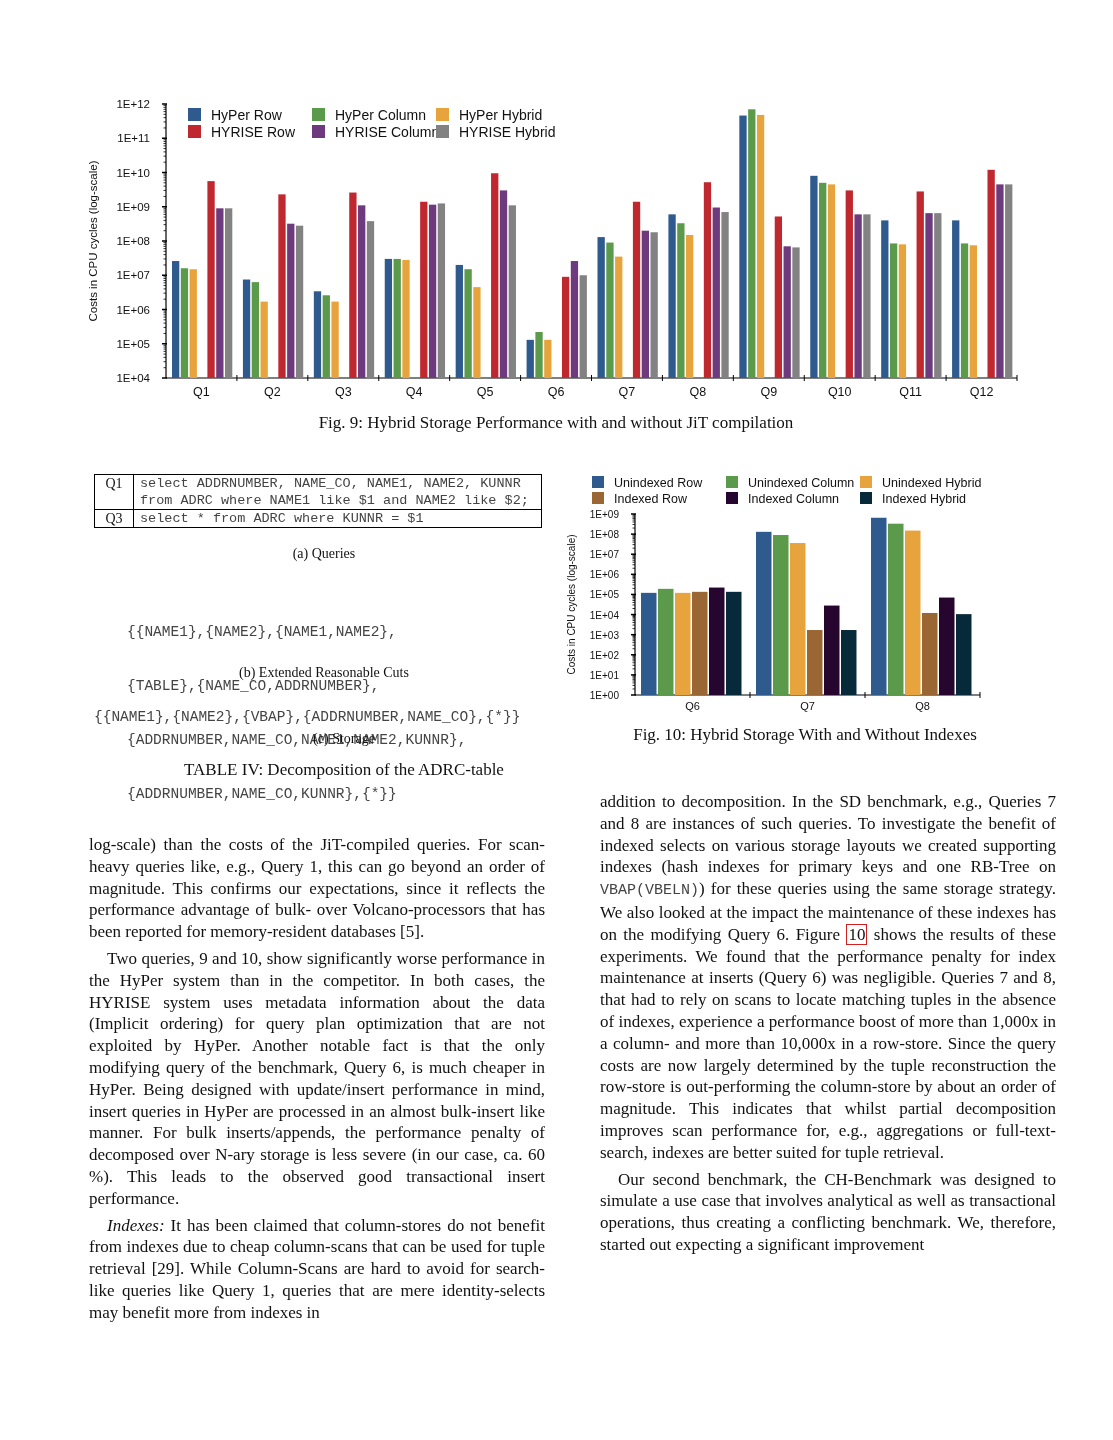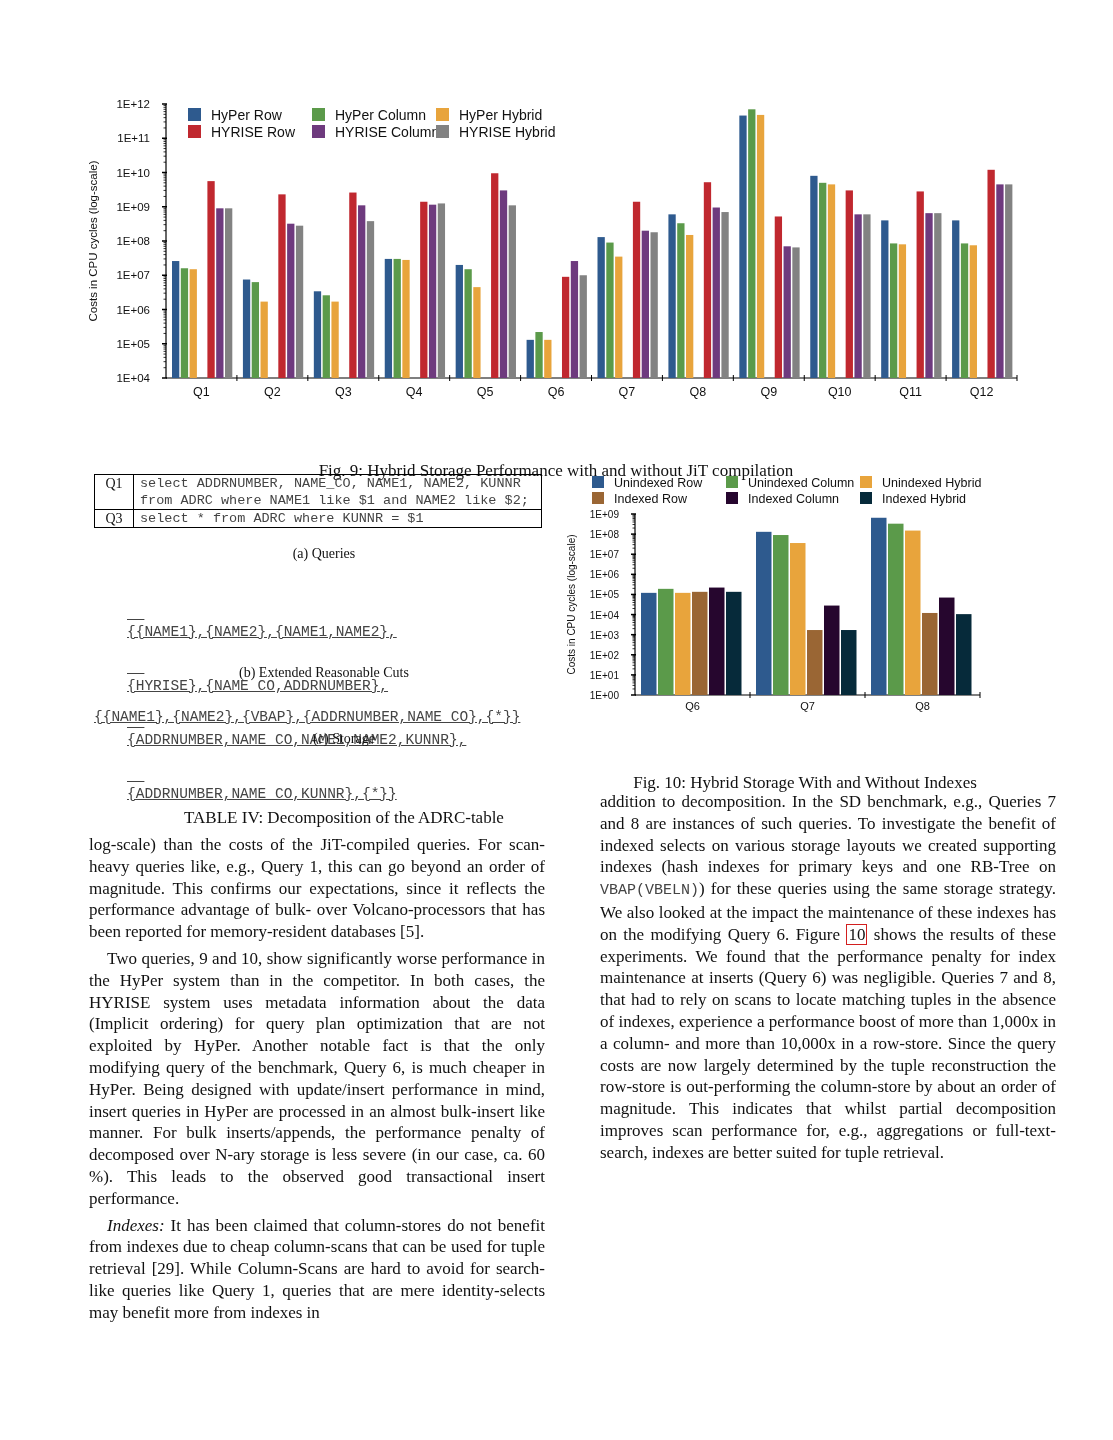--- a/index.html
+++ b/index.html
@@ -1,27 +1,27 @@
 <!DOCTYPE html>
 <html><head>
 <meta charset="utf-8">
 <style>
   html, body { margin: 0; padding: 0; background: #ffffff; }
   body { width: 1113px; height: 1440px; position: relative; overflow: hidden;
          font-family: "Liberation Serif", serif; color: #111; }
   .abs { position: absolute; }
   svg text { font-family: "Liberation Sans", sans-serif; }
-  .caption { font-family: "Liberation Serif", serif; font-size: 17px; text-align: center; margin-top: 48px; }
+  .caption { font-family: "Liberation Serif", serif; font-size: 17px; text-align: center; }
   .subcap { font-family: "Liberation Serif", serif; font-size: 14px; text-align: center; }
   .mono { font-family: "Liberation Mono", monospace; color: #444; }
   table.q { border-collapse: collapse; font-size: 13.5px; }
   table.q td { border: 1px solid #000; vertical-align: top; padding: 0 6px; line-height: 17px; }
   table.q td.id { font-family: "Liberation Serif", serif; font-size: 14px; color:#111; width: 26px; text-align:center; }
   table.q td.sql { font-family: "Liberation Mono", monospace; color:#444; width: 395px; }
-  .cuts { font-size: 14.5px; line-height: 18px; white-space: pre; text-decoration: underline; }
+  .cuts { font-size: 14.5px; line-height: 18px; white-space: pre; }
   .body-text { font-size: 17px; line-height: 21.8px; text-align: justify; }
   .body-text p { margin: 0; }
   .body-text p.indent { text-indent: 18px; }
   .body-text p + p { margin-top: 5px; }
   .ref-box { border: 1.5px solid #d21f1f; padding: 0 1px; }
   .section-head { font-style: italic; font-size: 17px; }
   .code-inline { font-family: "Liberation Mono", monospace; color:#444; font-size: 15px; }
 </style>
 </head>
 <body>
@@ -233,21 +233,21 @@
     <tr>
       <td class="id">Q3</td>
       <td class="sql">select * from ADRC where KUNNR = $1</td>
     </tr>
   </tbody>
     </table>
 </div>
 <div class="abs subcap" style="left:94px; top:546px; width:460px;">(a) Queries</div>
 <div class="abs mono cuts" style="left:127px; top:587px;">
   <div>{{NAME1},{NAME2},{NAME1,NAME2},</div>
-  <div>{HYRISE},{NAME_CO,ADDRNUMBER},</div>
+  <div>{TABLE},{NAME_CO,ADDRNUMBER},</div>
   <div>{ADDRNUMBER,NAME_CO,NAME1,NAME2,KUNNR},</div>
   <div>{ADDRNUMBER,NAME_CO,KUNNR},{*}}</div>
 </div>
 <div class="abs subcap" style="left:94px; top:665px; width:460px;">(b) Extended Reasonable Cuts</div>
 <div class="abs mono cuts" style="left:94px; top:708px;">{{NAME1},{NAME2},{VBAP},{ADDRNUMBER,NAME_CO},{*}}</div>
 <div class="abs subcap" style="left:94px; top:731px; width:500px;">(c) Storage</div>
 <div class="abs caption" style="left:94px; top:760px; width:500px;">TABLE IV: Decomposition of the ADRC-table</div>
 
 <svg class="abs" id="chart2" style="left:560px; top:468px;" width="460" height="250">
     <text x="15" y="136.5" font-size="10" text-anchor="middle" transform="rotate(-90 15 136.5)" fill="#111">Costs in CPU cycles (log-scale)</text>
@@ -385,13 +385,14 @@
 <div class="abs caption" style="left:560px; top:725px; width:490px;">Fig. 10: Hybrid Storage With and Without Indexes</div>
 
 <div class="abs body-text" style="left:89px; top:834px; width:456px;">
   <p>log-scale) than the costs of the JiT-compiled queries. For scan-heavy queries like, e.g., Query 1, this can go beyond an order of magnitude. This confirms our expectations, since it reflects the performance advantage of bulk- over Volcano-processors that has been reported for memory-resident databases [5].</p>
   <p class="indent">Two queries, 9 and 10, show significantly worse performance in the HyPer system than in the competitor. In both cases, the HYRISE system uses metadata information about the data (Implicit ordering) for query plan optimization that are not exploited by HyPer. Another notable fact is that the only modifying query of the benchmark, Query 6, is much cheaper in HyPer. Being designed with update/insert performance in mind, insert queries in HyPer are processed in an almost bulk-insert like manner. For bulk inserts/appends, the performance penalty of decomposed over N-ary storage is less severe (in our case, ca. 60 %). This leads to the observed good transactional insert performance.</p>
   <p class="indent"><i>Indexes:</i><span> It has been claimed that column-stores do not benefit from indexes due to cheap column-scans that can be used for tuple retrieval [29]. While Column-Scans are hard to avoid for search-like queries like Query 1, queries that are mere identity-selects may benefit more from indexes in</span></p>
 </div>
 
 <div class="abs body-text" style="left:600px; top:791px; width:456px;">
   <p><span>addition to decomposition. In the SD benchmark, e.g., Queries 7 and 8 are instances of such queries. To investigate the benefit of indexed selects on various storage layouts we created supporting indexes (hash indexes for primary keys and one RB-Tree on </span><span class="code-inline">VBAP(VBELN)</span><span>) for these queries using the same storage strategy. We also looked at the impact the maintenance of these indexes has on the modifying Query 6. Figure </span><span class="ref-box">10</span><span> shows the results of these experiments. We found that the performance penalty for index maintenance at inserts (Query 6) was negligible. Queries 7 and 8, that had to rely on scans to locate matching tuples in the absence of indexes, experience a performance boost of more than 1,000x in a column- and more than 10,000x in a row-store. Since the query costs are now largely determined by the tuple reconstruction the row-store is out-performing the column-store by about an order of magnitude. This indicates that whilst partial decomposition improves scan performance for, e.g., aggregations or full-text-search, indexes are better suited for tuple retrieval.</span></p>
+  <p class="indent">Our second benchmark, the CH-Benchmark was designed to simulate a use case that involves analytical as well as transactional operations, thus creating a conflicting benchmark. We, therefore, started out expecting a significant improvement</p>
 </div>
 
 </body></html>

